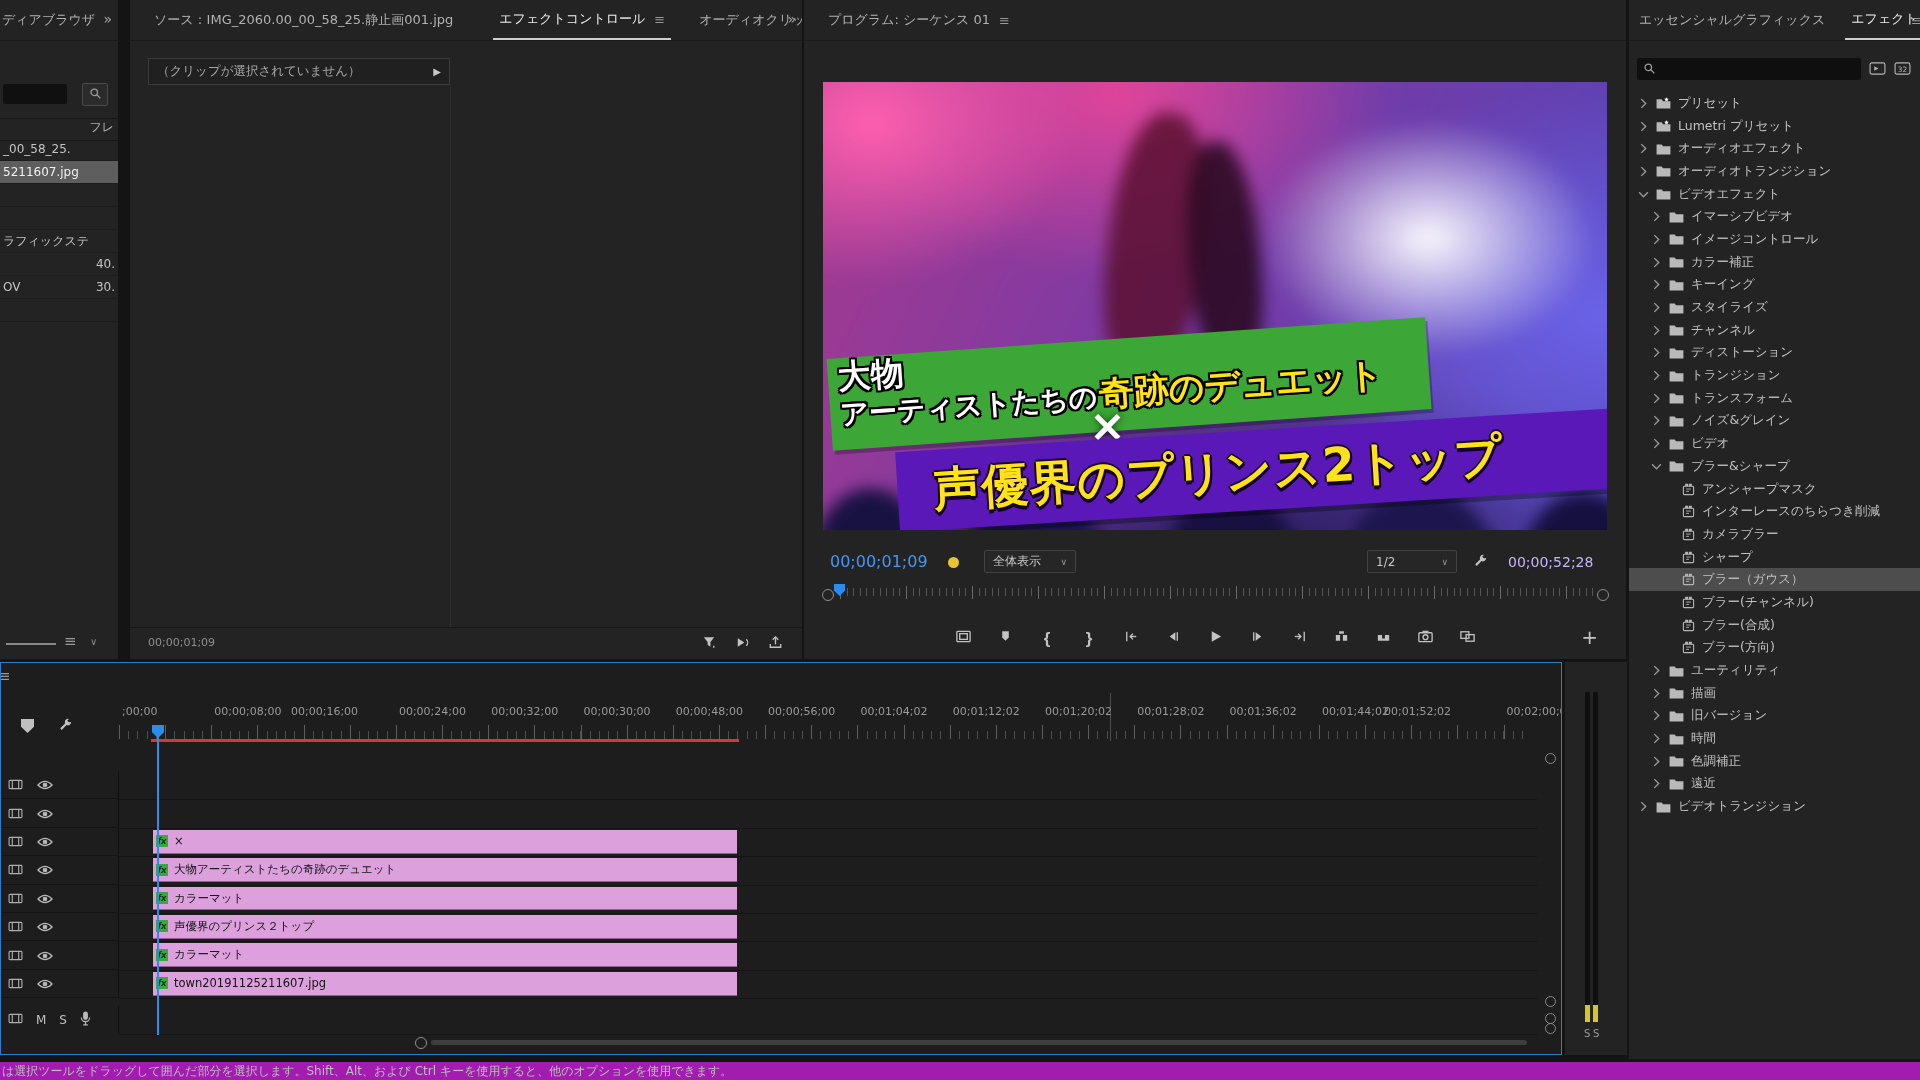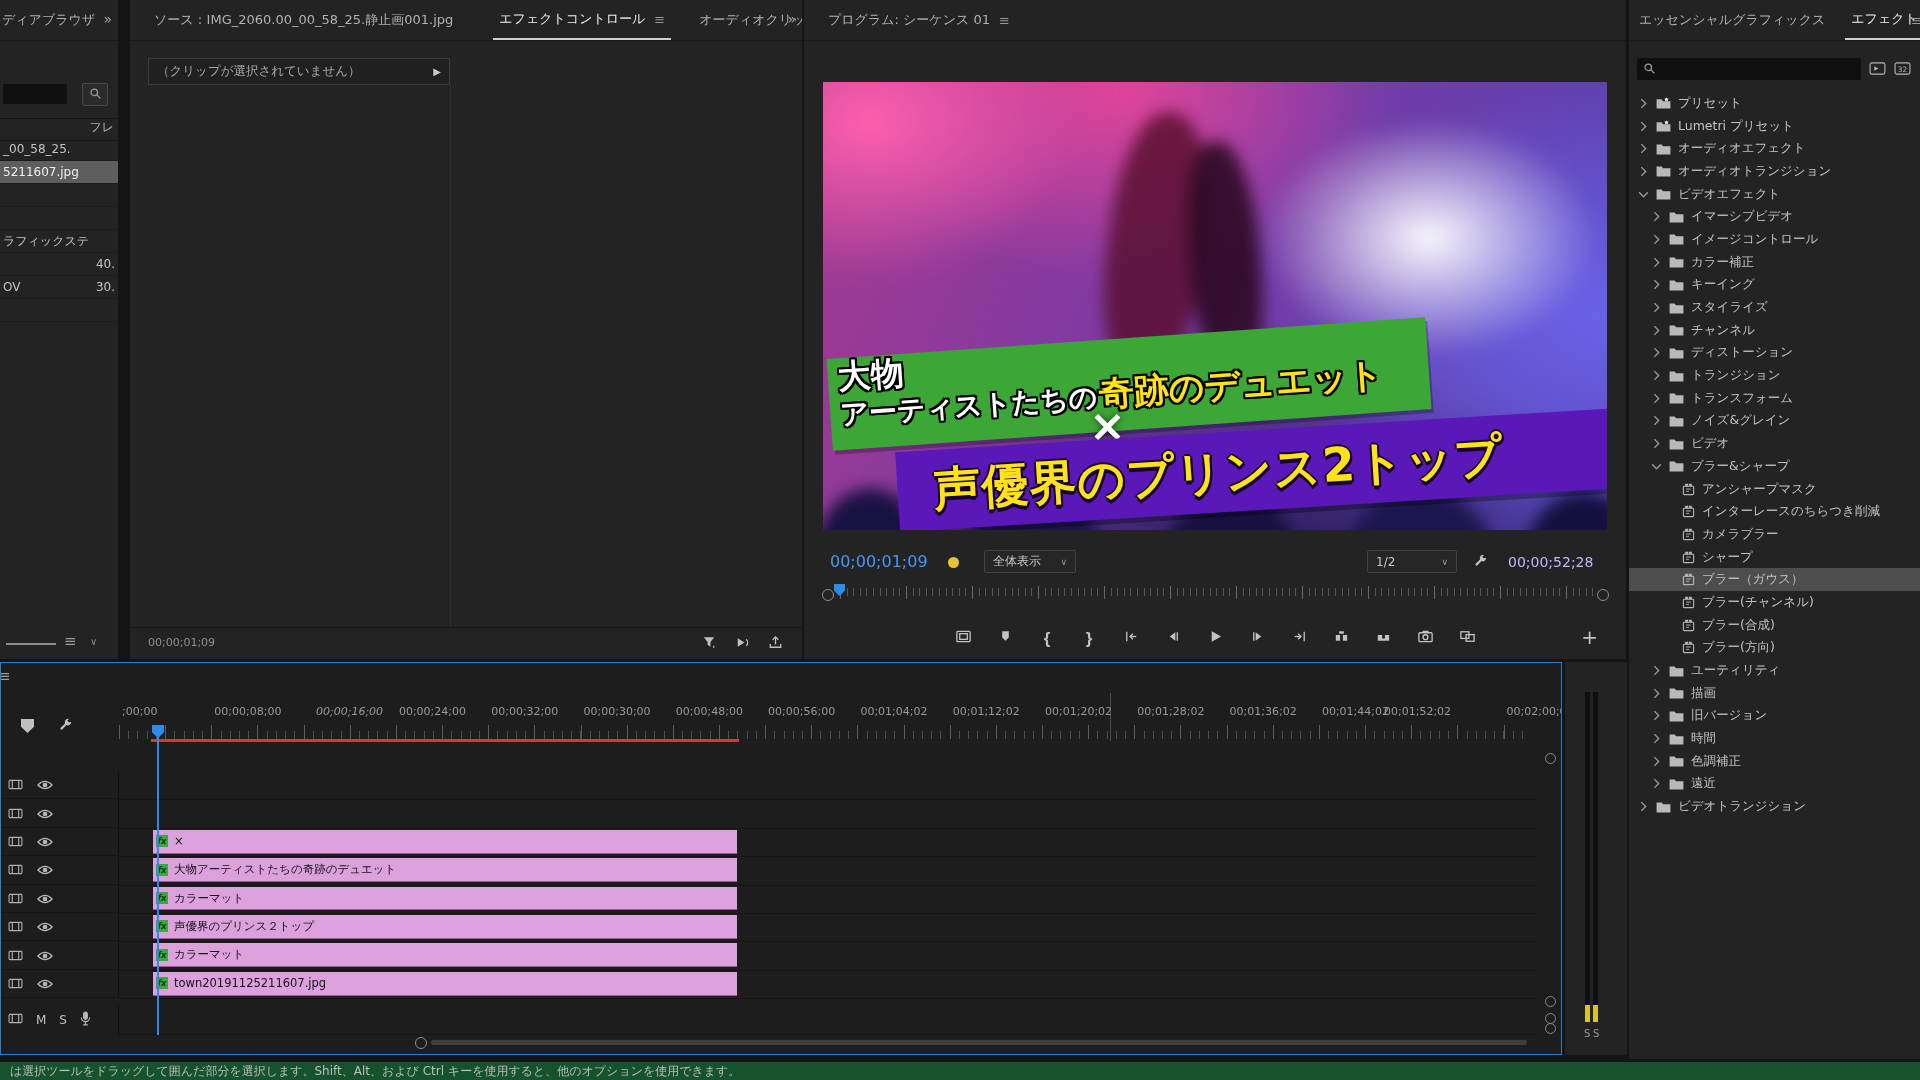--- a/index.html
+++ b/index.html
@@ -119,21 +119,21 @@
   .hscroll-bar{position:absolute;left:430px;right:34px;top:377px;height:5px;background:#3e3e3e;border-radius:3px}
   .vknob{position:absolute;left:1544px;width:9px;height:9px;border:1.5px solid #8a8a8a;border-radius:50%}
 
   
   #meters-panel{left:1565px;top:662px;width:62px;height:393px}
   .meter-bar{position:absolute;width:5px;top:30px;height:330px;background:#0f0f0f}
   .meter-fill{position:absolute;width:5px;top:343px;height:17px;background:#d8c32a}
   .meter-lbl{position:absolute;top:366px;font-size:10px;color:#9a9a9a}
 
   
-  #status-bar{position:absolute;left:0;top:1062px;width:1920px;height:18px;background:#14532d;font-size:12px;color:#bdbdbd;line-height:18px;padding-left:10px;box-sizing:border-box;white-space:nowrap}
+  #status-bar{position:absolute;left:0;top:1062px;width:1920px;height:18px;background:#a21caf;font-size:12px;color:#bdbdbd;line-height:18px;padding-left:2px;box-sizing:border-box;white-space:nowrap}
 </style>
 </head>
 <body>
 
 <div id="app">
 
   <section class="panel" id="left-panel">
     <div class="tabbar">
       <span class="tab" style="margin-left:-4px">ディアブラウザ</span>
       <span class="chev">»</span>
@@ -772,21 +772,21 @@
     <div class="tl-marker"></div>
     <div class="tl-wrench"><svg viewBox="0 0 18 18" width="17" height="17" fill="none" stroke="#c2c2c2" stroke-width="1.4">
           <path d="M15 5.2a3.6 3.6 0 0 1-4.9 3.4L5 13.7 3.4 12l5.1-5.1A3.6 3.6 0 0 1 12.6 2l-1.7 2 1.6 1.6z" fill="#c2c2c2" stroke="none"></path>
         </svg></div>
     <div class="tl-ruler">
       <div class="rticks-minor"></div>
       <div class="rticks-major"></div>
       <div id="ruler-labels">
           <span class="rlabel" style="left: 3px;">;00;00</span>
           <span class="rlabel" style="left: 95.3px;">00;00;08;00</span>
-          <span class="rlabel" style="left: 197px; font-style: italic;">00;00;16;00</span>
+          <span class="rlabel" style="left: 172px;">00;00;16;00</span>
           <span class="rlabel" style="left: 279.9px;">00;00;24;00</span>
           <span class="rlabel" style="left: 372.2px;">00;00;32;00</span>
           <span class="rlabel" style="left: 464.5px;">00;00;30;00</span>
           <span class="rlabel" style="left: 556.8px;">00;00;48;00</span>
           <span class="rlabel" style="left: 649.1px;">00;00;56;00</span>
           <span class="rlabel" style="left: 741.4px;">00;01;04;02</span>
           <span class="rlabel" style="left: 833.7px;">00;01;12;02</span>
           <span class="rlabel" style="left: 926px;">00;01;20;02</span>
           <span class="rlabel" style="left: 1018.3px;">00;01;28;02</span>
           <span class="rlabel" style="left: 1110.6px;">00;01;36;02</span>

